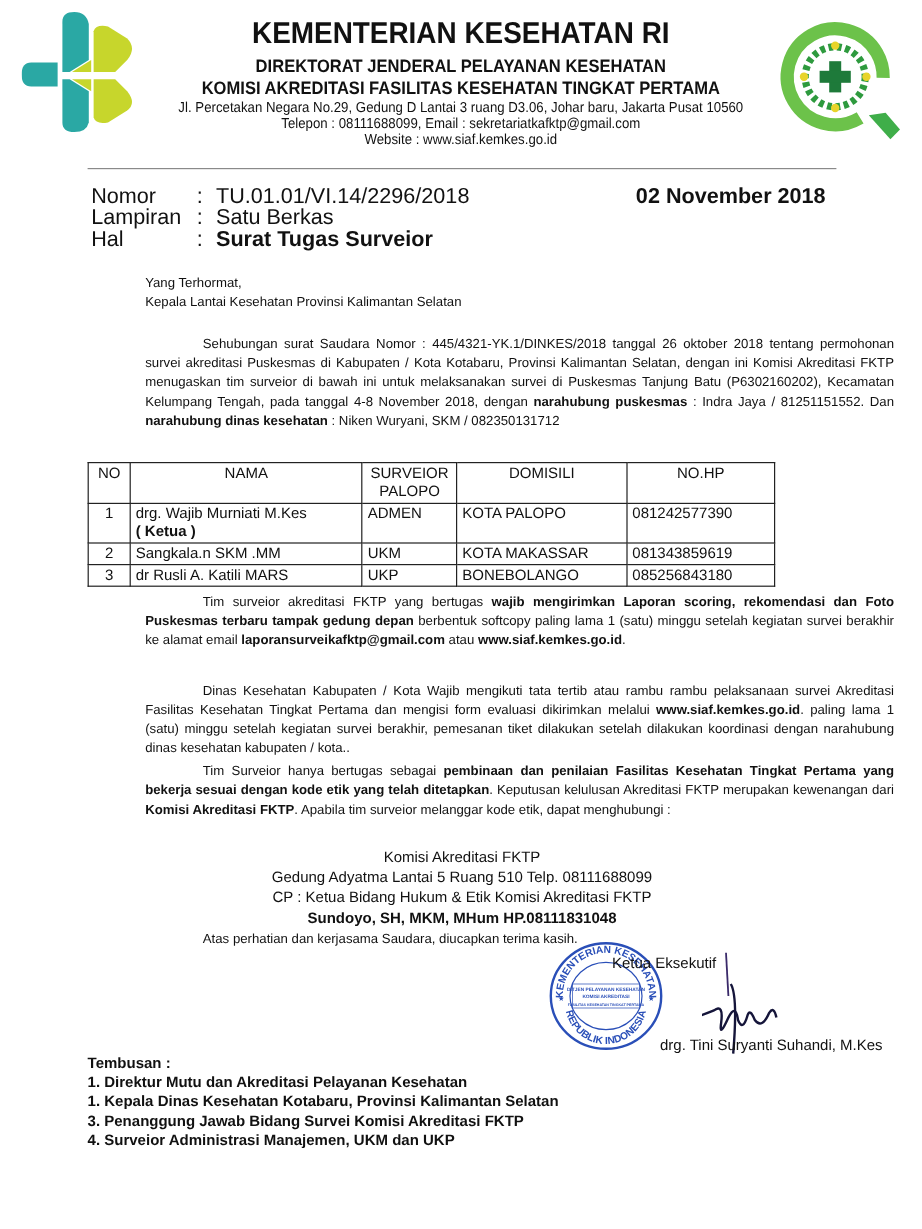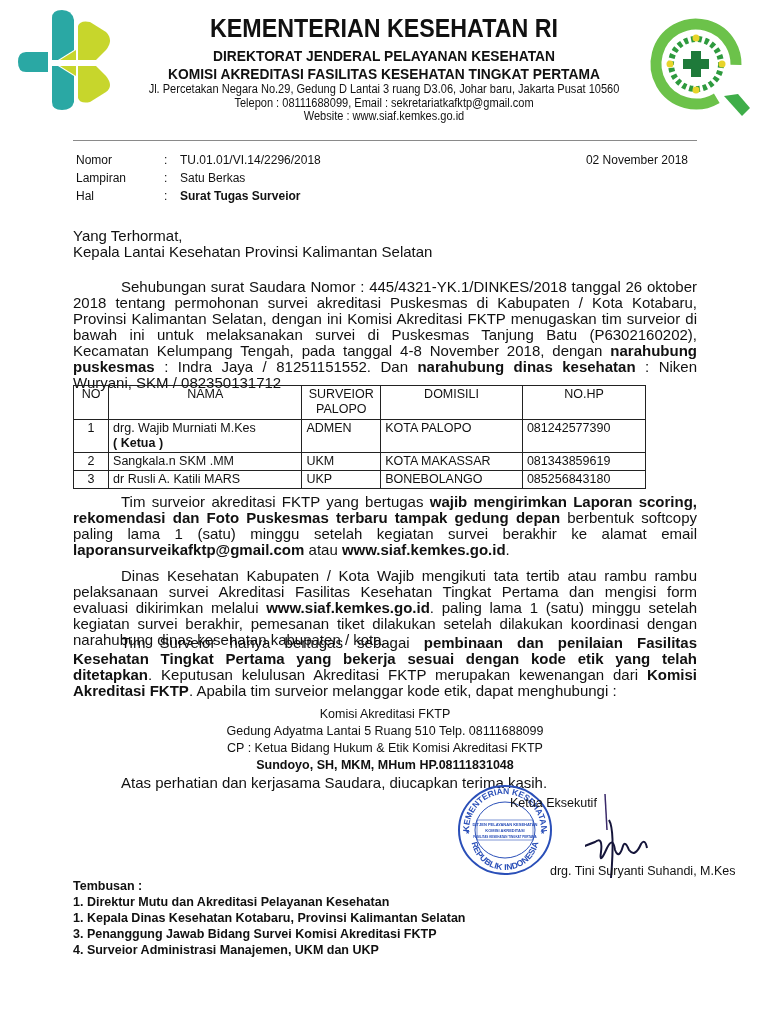--- a/index.html
+++ b/index.html
@@ -15,28 +15,28 @@
   .hdr { left: 120px; width: 528px; text-align: center; white-space: nowrap; }
   .hdr-title { top: 14px; font-size: 25px; font-weight: bold; letter-spacing: 0px; transform: scaleX(0.93); }
   .hdr-sub1 { top: 47px; font-size: 15px; font-weight: bold; transform: scaleX(0.92); }
   .hdr-sub2 { top: 65px; font-size: 15px; font-weight: bold; transform: scaleX(0.92); }
   .hdr-addr { top: 82px; font-size: 12px; transform: scaleX(0.92); }
   .hdr-tel { top: 96px; font-size: 12px; transform: scaleX(0.92); }
   .hdr-web { top: 109px; font-size: 12px; transform: scaleX(0.92); }
   .divider { left: 73px; top: 140px; width: 624px; height: 1px; background: #8a8a8a; }
 
   
-  .meta { font-size: 12px; }
+  .meta { font-size: 18px; }
   .meta-label { left: 76px; }
   .meta-colon { left: 164px; }
   .meta-value { left: 180px; }
-  .meta-date { right: 80px; }
+  .meta-date { right: 80px; font-weight: bold; }
   .bold { font-weight: bold; }
 
-  .txt { font-size: 15px; line-height: 16px; }
+  .txt { font-size: 11px; line-height: 16px; margin-left: 48px; }
   .para { left: 73px; width: 624px; text-align: justify; }
   .indent { text-indent: 48px; }
 
   
   table.sv {
     position: absolute; left: 73px; top: 385px; width: 573px;
     border-collapse: collapse; font-size: 12.5px;
   }
   table.sv td, table.sv th {
     border: 1px solid #222; vertical-align: top; padding: 1px 4px 1px 4px;

